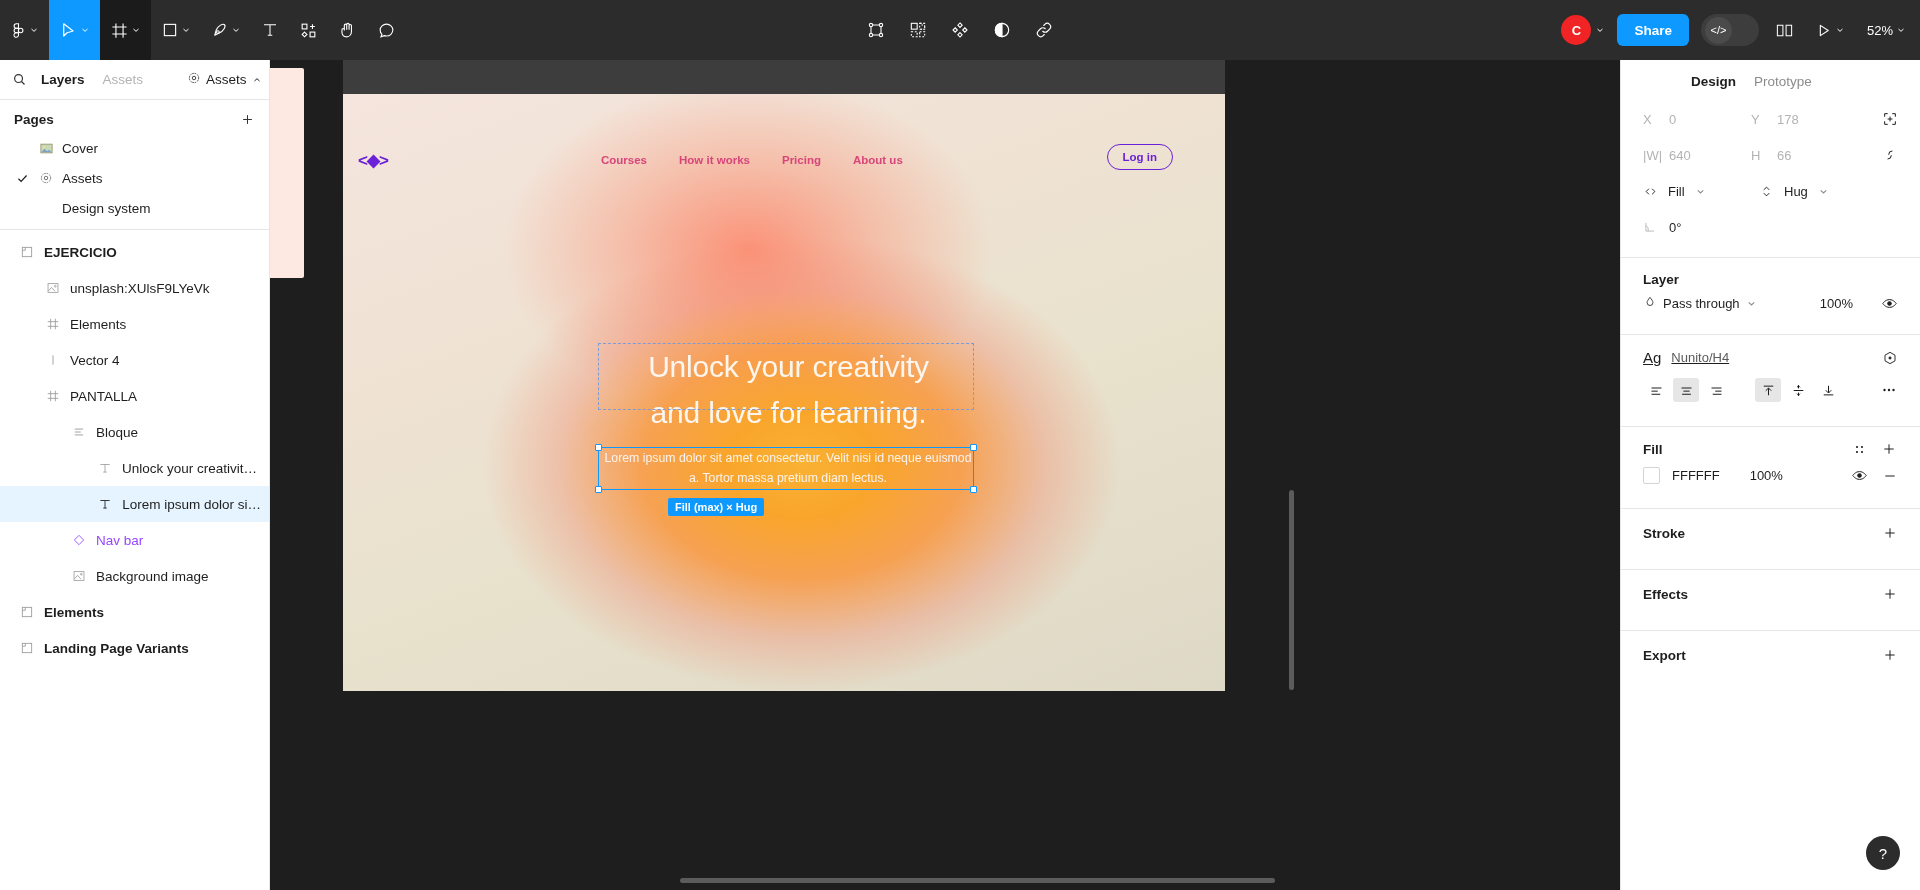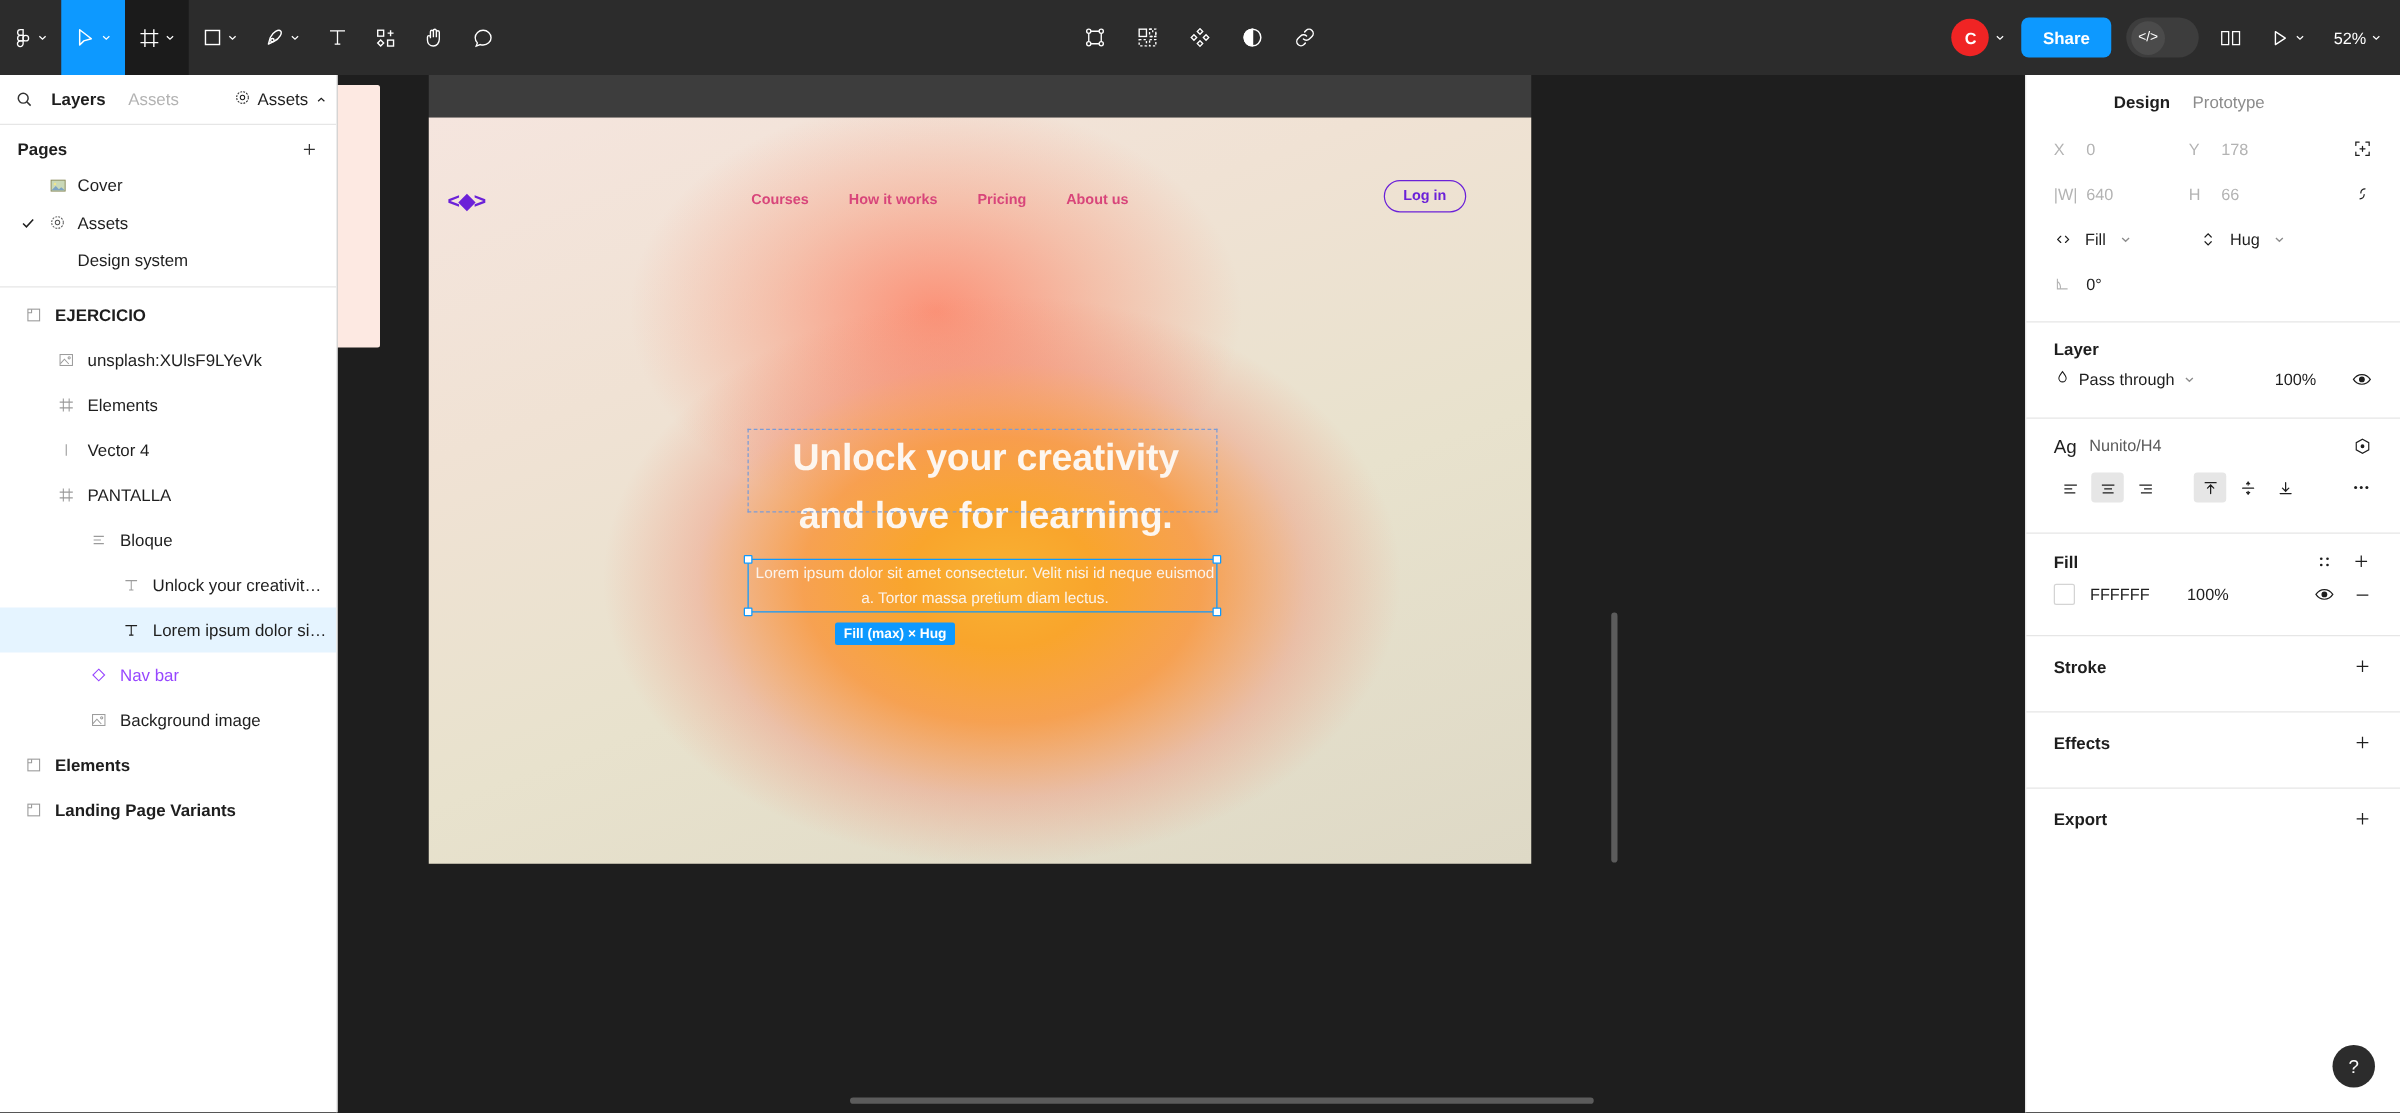--- a/index.html
+++ b/index.html
@@ -139,21 +139,21 @@
   .nav-links span { cursor: pointer; white-space: nowrap; }
   .login-btn {
     position: absolute; right: 52px; top: 50px;
     border: 1.6px solid #6b21d8; color: #6b21d8; border-radius: 20px;
     padding: 6px 15px; font-size: 11.5px; font-weight: bold; cursor: pointer;
     background: transparent;
   }
   .hero-h1 {
     position: absolute; left: 258px; top: 250px; width: 375px;
     text-align: center; color: #fdf6ef; font-size: 30px; line-height: 1.52;
-    font-weight: 700; letter-spacing: -0.2px;
+    font-weight: 400; letter-spacing: -0.2px;
   }
   .hero-sub {
     position: absolute; left: 258px; top: 355px; width: 374px;
     text-align: center; color: #fbf3ec; font-size: 12.3px; line-height: 1.62;
   }
   
   .sel-outer {
     position: absolute; left: 255px; top: 249px; width: 376px; height: 67px;
     border: 1px dashed #7b9cd6; pointer-events: none;
   }
@@ -203,21 +203,21 @@
   .divider { height: 1px; background: #e6e6e6; margin: 12px 0 0 0; }
   .sec-head {
     display: flex; align-items: center; justify-content: space-between;
     padding: 14px 23px 6px 22px; font-size: 13.5px; font-weight: bold;
   }
   .sec-acts { display: flex; align-items: center; gap: 14px; color: #1e1e1e; }
   .icon-btn { cursor: pointer; display: flex; align-items: center; color: #1e1e1e; }
   .blend-row { display: flex; align-items: center; padding: 2px 22px 10px 22px; gap: 10px; }
   .blend-name { font-size: 13px; display: flex; align-items: center; gap: 6px; cursor: pointer; }
   .opacity { margin-left: auto; margin-right: 18px; font-size: 13px; cursor: text; }
-  .type-row { display: flex; padding: 14px 22px 4px 22px; gap: 10px; }
+  .type-row { display: flex; align-items: center; padding: 14px 22px 4px 22px; gap: 10px; text-decoration: underline; }
   .ag { font-size: 15px; }
   .type-name { font-size: 13px; color: #5a5a5a; cursor: pointer; }
   .type-end { margin-left: auto; cursor: pointer; display: flex; }
   .align-row { display: flex; align-items: center; padding: 8px 22px 12px 22px; gap: 4px; }
   .align-btn {
     width: 26px; height: 24px; display: flex; align-items: center; justify-content: center;
     border-radius: 3px; cursor: pointer; color: #1e1e1e;
   }
   .align-btn.on { background: #e6e6e6; }
   .align-gap { width: 18px; }

